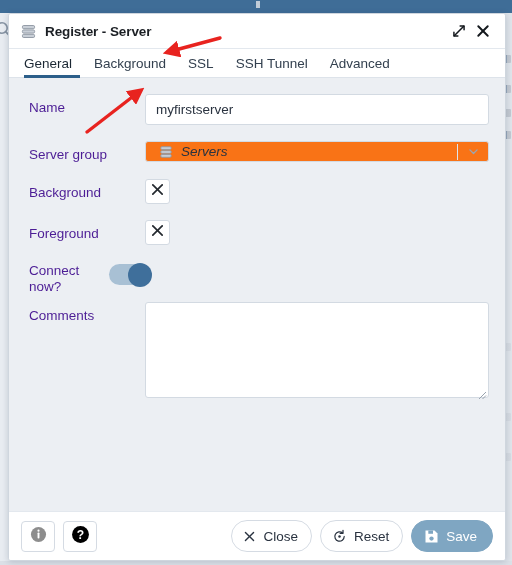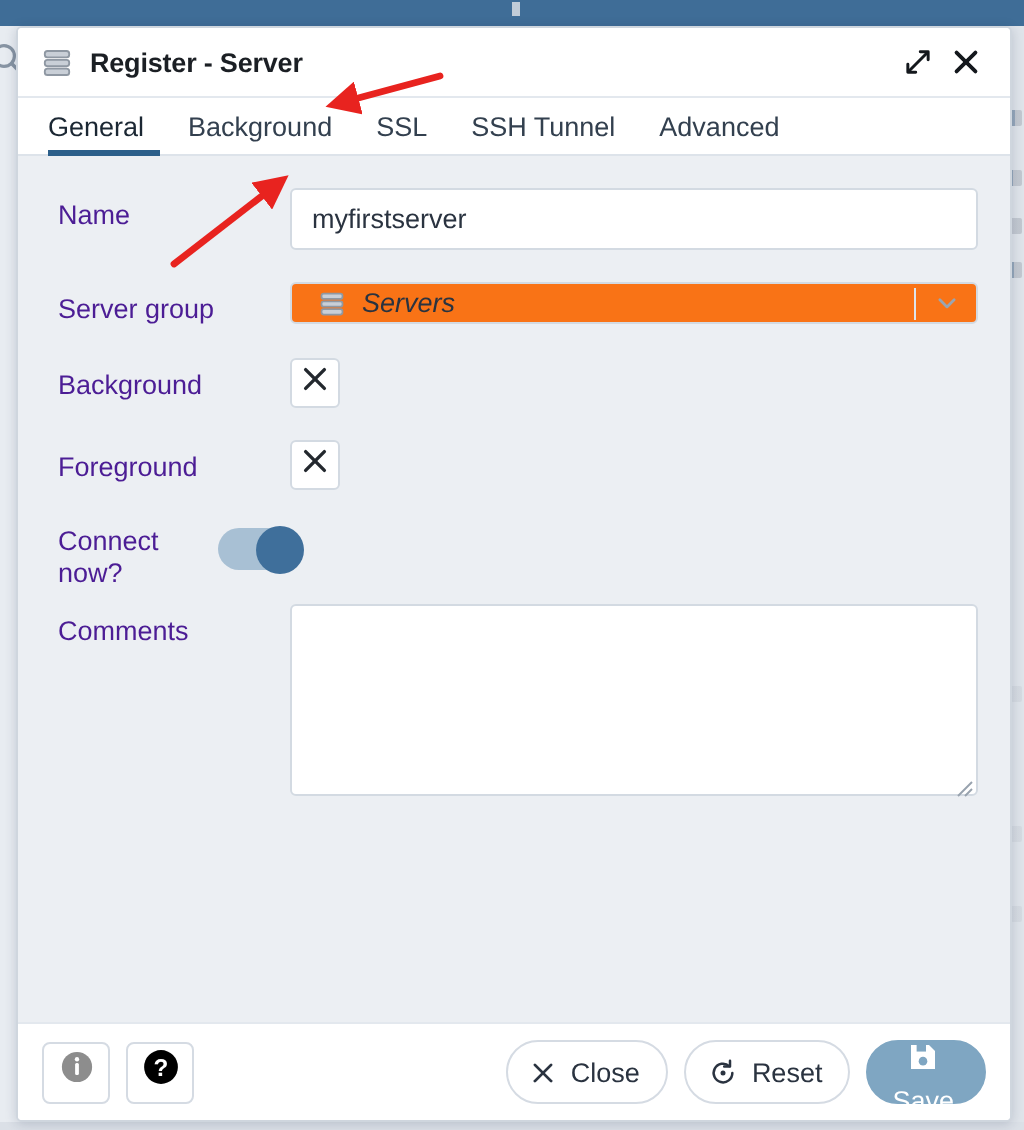--- a/index.html
+++ b/index.html
@@ -326,21 +326,20 @@
     color: #2a3340;
     cursor: pointer;
     box-sizing: border-box;
     white-space: nowrap;
   }
   .action-btn.primary {
     background: #7fa6c2;
     border-color: #7fa6c2;
     color: #ffffff;
     padding: 0 15px 0 12px;
-    flex-direction: column;
   }
   .action-btn svg { display: block; flex: 0 0 auto; }
 
   
   .annot-arrow {
     position: absolute;
     pointer-events: none;
     z-index: 40;
   }
 </style>

